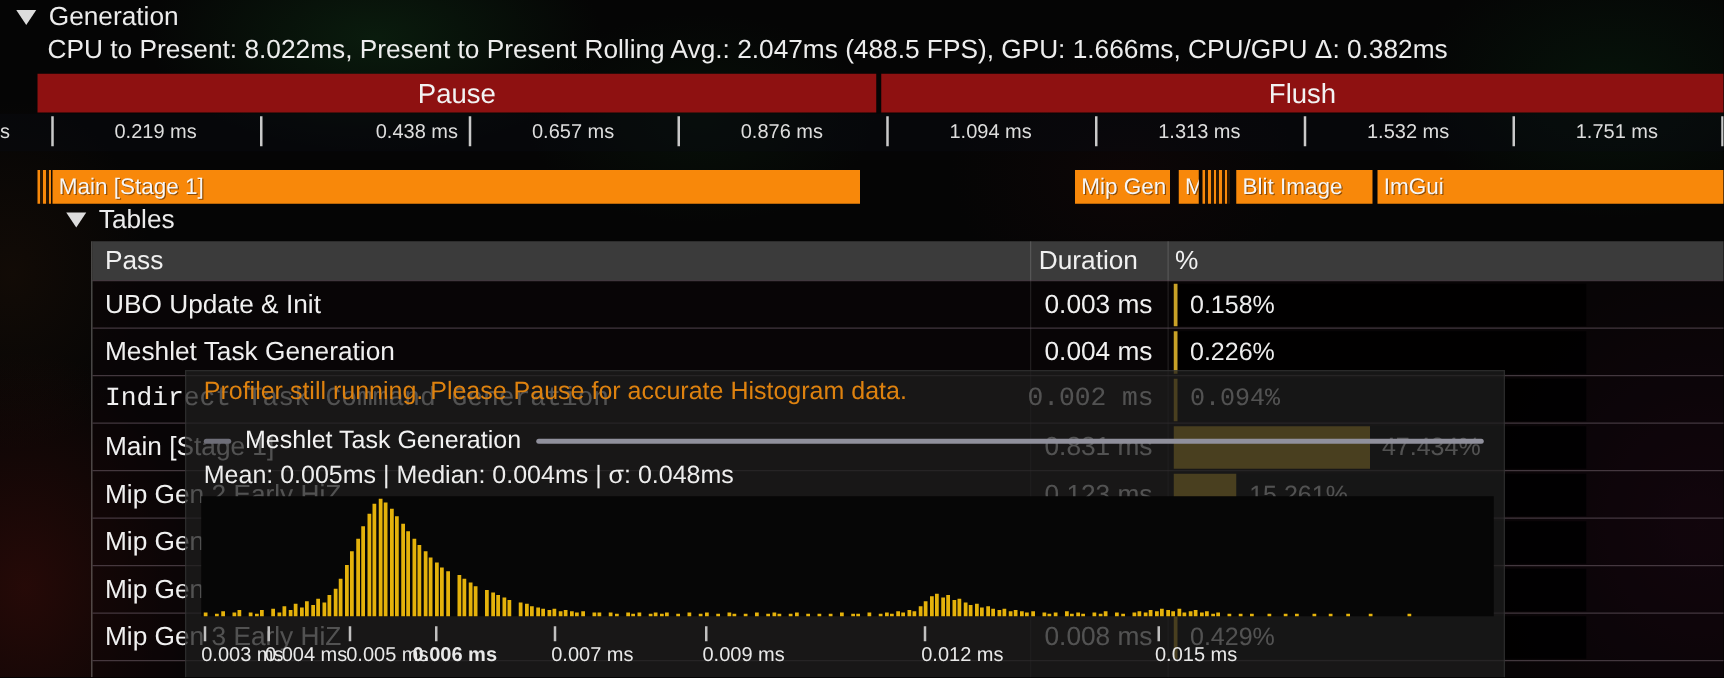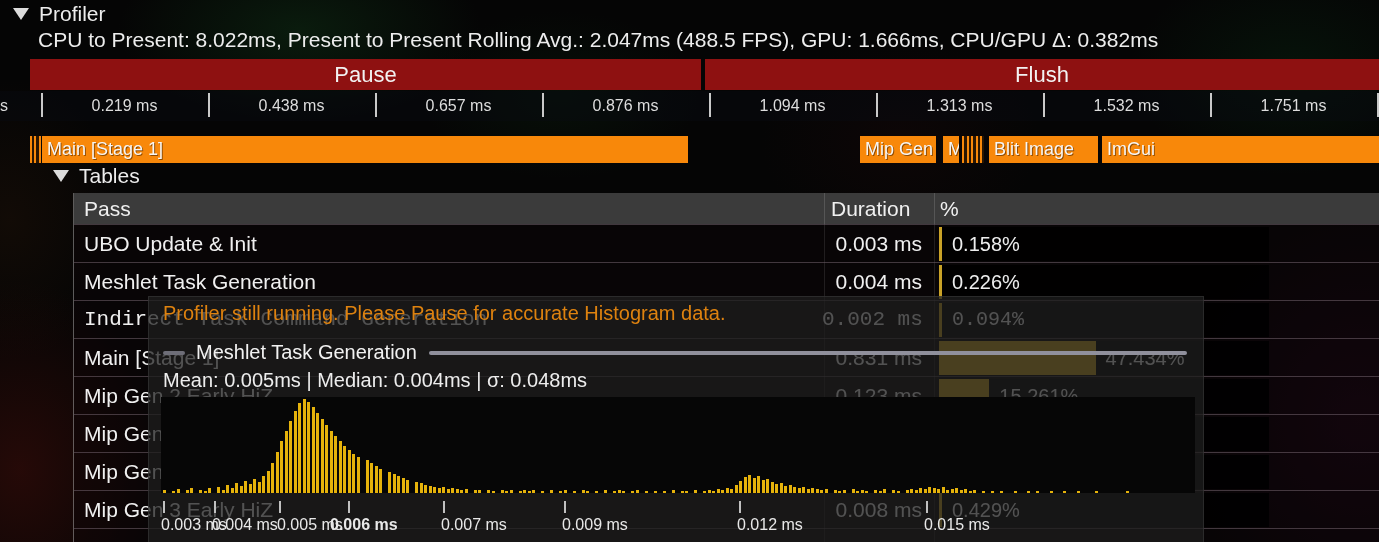--- a/index.html
+++ b/index.html
@@ -60,37 +60,37 @@
   .hist-tick{position:absolute;top:204px;width:2px;height:12px;background:#c0c0c0;}
   .hist-tick-label{position:absolute;top:219px;font-size:16px;color:#e8e8e8;white-space:nowrap;}
 </style>
 </head>
 <body>
 
 <div id="screen">
 
   <div class="abs hdr-row" style="left:13px;top:2px;">
     <span class="tri"></span>
-    <span>Profiler</span>
+    <span>Generation</span>
   </div>
 
   <div class="abs" id="stats-line" style="left:38px;top:28px;">CPU to Present: 8.022ms, Present to Present Rolling Avg.: 2.047ms (488.5 FPS), GPU: 1.666ms, CPU/GPU Δ: 0.382ms</div>
 
   <div class="abs" id="phase-row" style="left:0;top:59px;width:1379px;height:31px;">
       <div class="phase abs" style="left: 30px; top: 0px; width: 671px;">Pause</div>
       <div class="phase abs" style="left: 705px; top: 0px; width: 674px;">Flush</div>
     </div>
 
   <div class="abs" id="ruler" style="left:0;top:91px;width:1379px;">
     <span id="ruler-edge-label">s</span>
   <div class="ruler-cell" style="left: 41px; width: 167px;">
         <div class="ruler-tick" style="left: 0px;"></div>
         <div class="ruler-label">0.219 ms</div>
       </div>
-      <div class="ruler-cell" style="left: 208px; width: 167px;">
+      <div class="ruler-cell" style="left: 208px; width: 167px; padding-left: 28px;">
         <div class="ruler-tick" style="left: 0px;"></div>
         <div class="ruler-label">0.438 ms</div>
       </div>
       <div class="ruler-cell" style="left: 375px; width: 167px;">
         <div class="ruler-tick" style="left: 0px;"></div>
         <div class="ruler-label">0.657 ms</div>
       </div>
       <div class="ruler-cell" style="left: 542px; width: 167px;">
         <div class="ruler-tick" style="left: 0px;"></div>
         <div class="ruler-label">0.876 ms</div>

